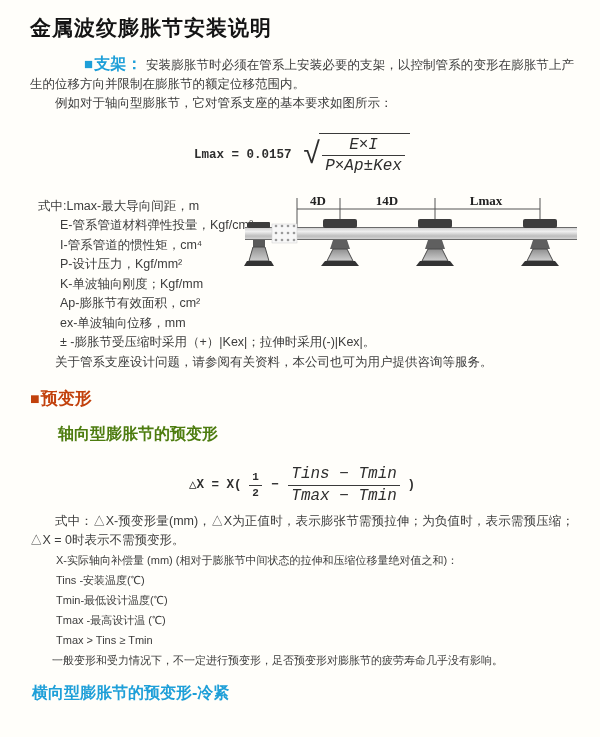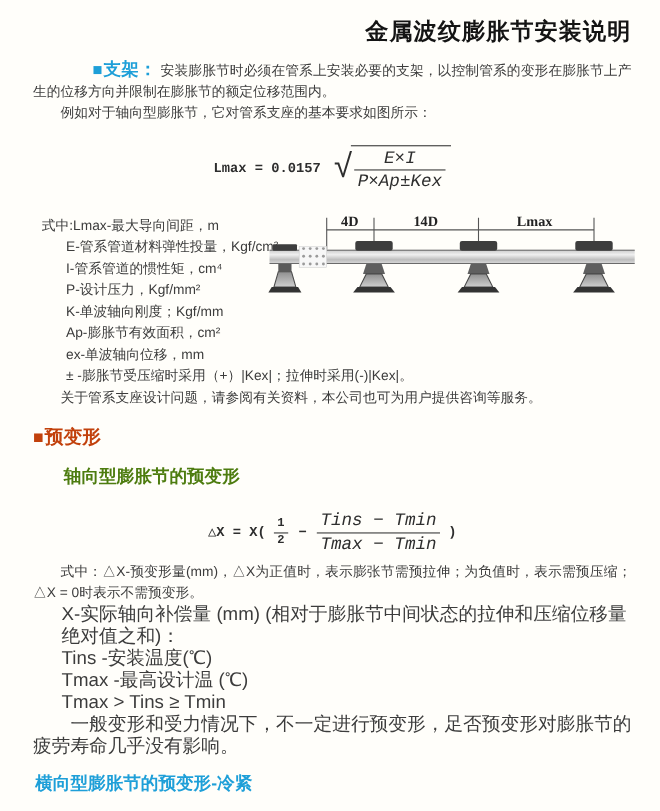--- a/index.html
+++ b/index.html
@@ -6,21 +6,21 @@
   body{
     width:600px;height:737px;
     background:#fffefa;
     font-family:"Liberation Sans",sans-serif;
     color:#3c3c3c;
     position:relative;
     overflow:hidden;
   }
   .page{padding:0 26px 0 30px;position:relative;}
   .doc-title{
-    text-align:right;
+    text-align:left;
     font-size:21px;
     font-weight:bold;
     color:#141414;
     letter-spacing:1px;
     margin:14px 0 12px;
     font-family:"Liberation Sans",sans-serif;
   }
   .para{font-size:12.5px;line-height:19px;text-align:justify;margin:0;}
   .indent{text-indent:2em;}
   
@@ -66,21 +66,21 @@
   }
   .sec-head .sq{font-size:16px;margin-right:1px;}
   .sub-head{
     font-size:16px;font-weight:bold;color:#4d7c0f;
     margin:14px 0 6px 28px;
   }
   .sub-head2{
     font-size:16px;font-weight:bold;color:#1e9fd8;
     margin:13px 0 6px 2px;
   }
-  .defs2{font-size:17px;line-height:20px;}
+  .defs2{font-size:11px;line-height:20px;}
   .defs2 .def-item{margin-left:26px;}
   
   .diagram{position:absolute;left:243px;top:193px;width:356px;height:95px;}
   .diagram text{
     font-family:"Liberation Serif","DejaVu Serif",serif;
     font-weight:bold;font-size:13px;fill:#222;
   }
 </style>
 </head>
 <body>
@@ -124,20 +124,21 @@
     <span class="f-op">−</span>
     <span class="frac"><span class="num">Tins − Tmin</span><span class="den">Tmax − Tmin</span></span>
     <span class="f-bold">)</span>
   </div>
 
   <p class="para indent">式中：△X-预变形量(mm)，△X为正值时，表示膨张节需预拉伸；为负值时，表示需预压缩；△X = 0时表示不需预变形。</p>
 
   <div class="defs2">
     <div class="def-item">X-实际轴向补偿量 (mm) (相对于膨胀节中间状态的拉伸和压缩位移量绝对值之和)：</div>
     <div class="def-item">Tins -安装温度(℃)</div>
+    <div class="def-item">Tmin-最低设计温度(℃)</div>
     <div class="def-item">Tmax -最高设计温 (℃)</div>
     <div class="def-item">Tmax &gt; Tins ≥ Tmin</div>
     <div class="def-close">一般变形和受力情况下，不一定进行预变形，足否预变形对膨胀节的疲劳寿命几乎没有影响。</div>
   </div>
 
   <div class="sub-head2">横向型膨胀节的预变形-冷紧</div>
 
 </div>
 
 <svg class="diagram" viewBox="0 0 356 95" xmlns="http://www.w3.org/2000/svg">

